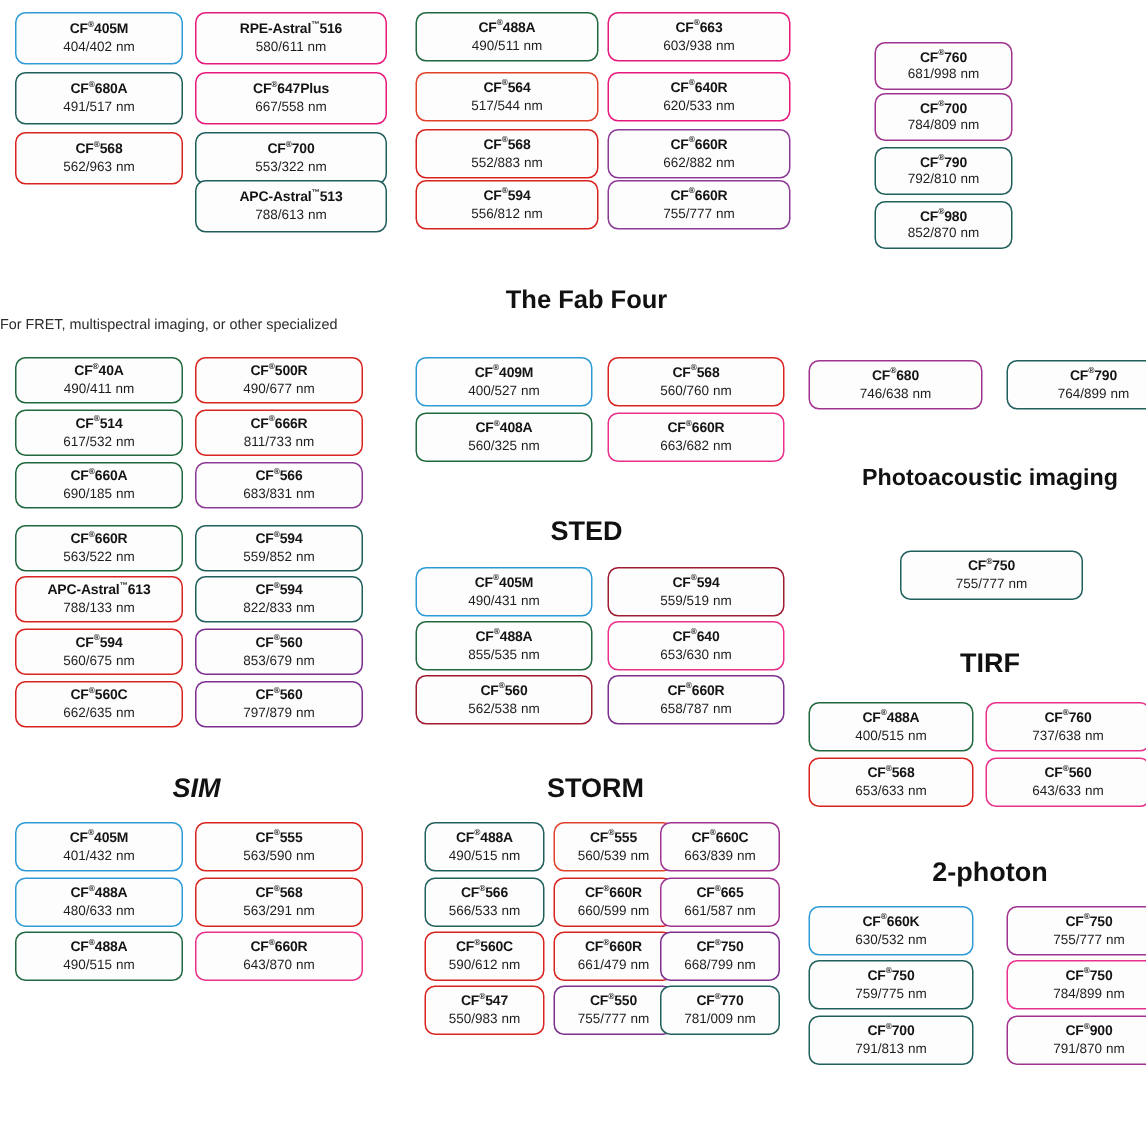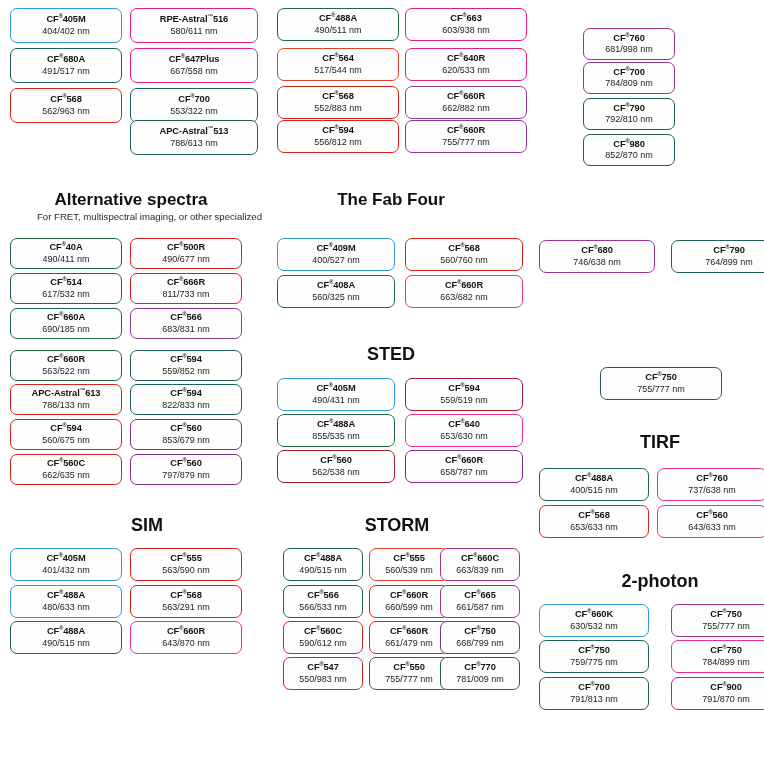--- a/index.html
+++ b/index.html
@@ -52,21 +52,21 @@
   .sec-title{
     position:absolute;
     text-align:center;
     font-weight:bold;
     color:#111;
     white-space:nowrap;
     line-height:1.1;
   }
   .sec-sub{
     position:absolute;
-    text-align:right;
+    text-align:left;
     font-size:9.6px;
     color:#2b2b2b;
     white-space:nowrap;
     line-height:1.15;
   }
   .t-lg{font-size:17px;}
   .t-md{font-size:18px;}
   .t-2l{font-size:15.5px;white-space:normal;line-height:1.22;}
 </style>
 </head>
@@ -198,21 +198,20 @@
       <div class="nm-spec">822/833 nm</div>
     </div>
     <div class="chip" style="left: 130px; top: 419px; width: 112px; height: 31px; border-color: rgb(123, 47, 142);">
       <div class="nm-name">CF<sup>®</sup>560</div>
       <div class="nm-spec">853/679 nm</div>
     </div>
     <div class="chip" style="left: 130px; top: 454px; width: 112px; height: 31px; border-color: rgb(123, 47, 142);">
       <div class="nm-name">CF<sup>®</sup>560</div>
       <div class="nm-spec">797/879 nm</div>
     </div>
-    <div class="sec-title t-lg" style="left: 0px; top: 191px; width: 262px;">Alternative spectra</div>
     <div class="sec-sub" style="left: 0px; top: 211px; width: 262px;">For FRET, multispectral imaging, or other specialized</div>
     <div class="chip" style="left: 277px; top: 238px; width: 118px; height: 33px; border-color: rgb(46, 155, 214);">
       <div class="nm-name">CF<sup>®</sup>409M</div>
       <div class="nm-spec">400/527 nm</div>
     </div>
     <div class="chip" style="left: 277px; top: 275px; width: 118px; height: 33px; border-color: rgb(32, 105, 63);">
       <div class="nm-name">CF<sup>®</sup>408A</div>
       <div class="nm-spec">560/325 nm</div>
     </div>
     <div class="chip" style="left: 405px; top: 238px; width: 118px; height: 33px; border-color: rgb(216, 35, 31);">
@@ -266,21 +265,21 @@
       <div class="nm-spec">563/590 nm</div>
     </div>
     <div class="chip" style="left: 130px; top: 585px; width: 112px; height: 33px; border-color: rgb(216, 35, 31);">
       <div class="nm-name">CF<sup>®</sup>568</div>
       <div class="nm-spec">563/291 nm</div>
     </div>
     <div class="chip" style="left: 130px; top: 621px; width: 112px; height: 33px; border-color: rgb(232, 48, 140);">
       <div class="nm-name">CF<sup>®</sup>660R</div>
       <div class="nm-spec">643/870 nm</div>
     </div>
-    <div class="sec-title t-md" style="left: 16px; top: 516px; width: 262px;">SIM</div>
+    <div class="sec-title t-md" style="left: 0px; top: 516px; width: 262px; font-style: italic;">SIM</div>
     <div class="chip" style="left: 283px; top: 548px; width: 80px; height: 33px; border-color: rgb(31, 95, 92);">
       <div class="nm-name">CF<sup>®</sup>488A</div>
       <div class="nm-spec">490/515 nm</div>
     </div>
     <div class="chip" style="left: 283px; top: 585px; width: 80px; height: 33px; border-color: rgb(31, 95, 92);">
       <div class="nm-name">CF<sup>®</sup>566</div>
       <div class="nm-spec">566/533 nm</div>
     </div>
     <div class="chip" style="left: 283px; top: 621px; width: 80px; height: 33px; border-color: rgb(216, 35, 31);">
       <div class="nm-name">CF<sup>®</sup>560C</div>
@@ -328,20 +327,21 @@
       <div class="nm-spec">746/638 nm</div>
     </div>
     <div class="chip" style="left: 671px; top: 240px; width: 116px; height: 33px; border-color: rgb(31, 95, 92);">
       <div class="nm-name">CF<sup>®</sup>790</div>
       <div class="nm-spec">764/899 nm</div>
     </div>
     <div class="chip" style="left: 600px; top: 367px; width: 122px; height: 33px; border-color: rgb(31, 95, 92);">
       <div class="nm-name">CF<sup>®</sup>750</div>
       <div class="nm-spec">755/777 nm</div>
     </div>
+    <div class="sec-title t-2l" style="left: 570px; top: 310px; width: 180px;">Photoacoustic imaging</div>
     <div class="chip" style="left: 539px; top: 468px; width: 110px; height: 33px; border-color: rgb(32, 105, 63);">
       <div class="nm-name">CF<sup>®</sup>488A</div>
       <div class="nm-spec">400/515 nm</div>
     </div>
     <div class="chip" style="left: 539px; top: 505px; width: 110px; height: 33px; border-color: rgb(216, 35, 31);">
       <div class="nm-name">CF<sup>®</sup>568</div>
       <div class="nm-spec">653/633 nm</div>
     </div>
     <div class="chip" style="left: 657px; top: 468px; width: 110px; height: 33px; border-color: rgb(232, 48, 140);">
       <div class="nm-name">CF<sup>®</sup>760</div>

